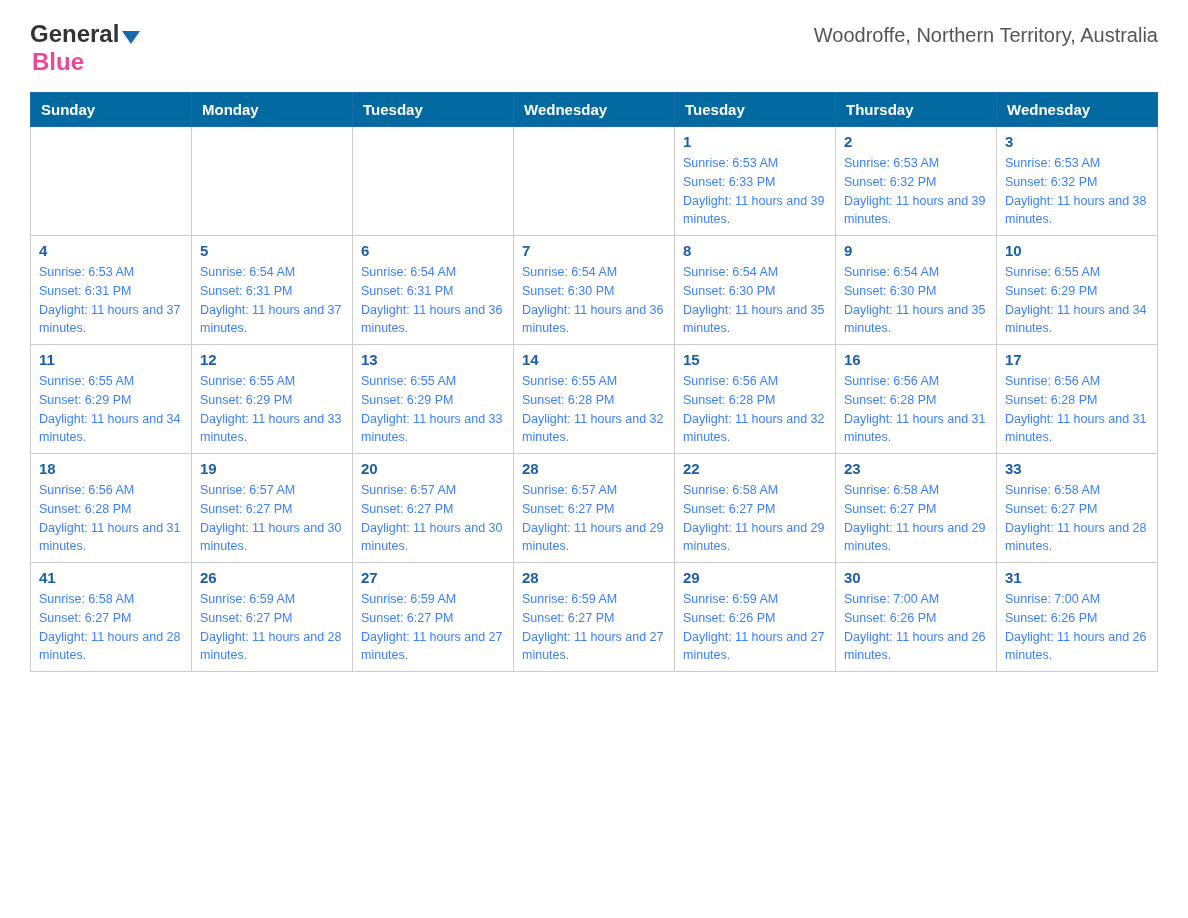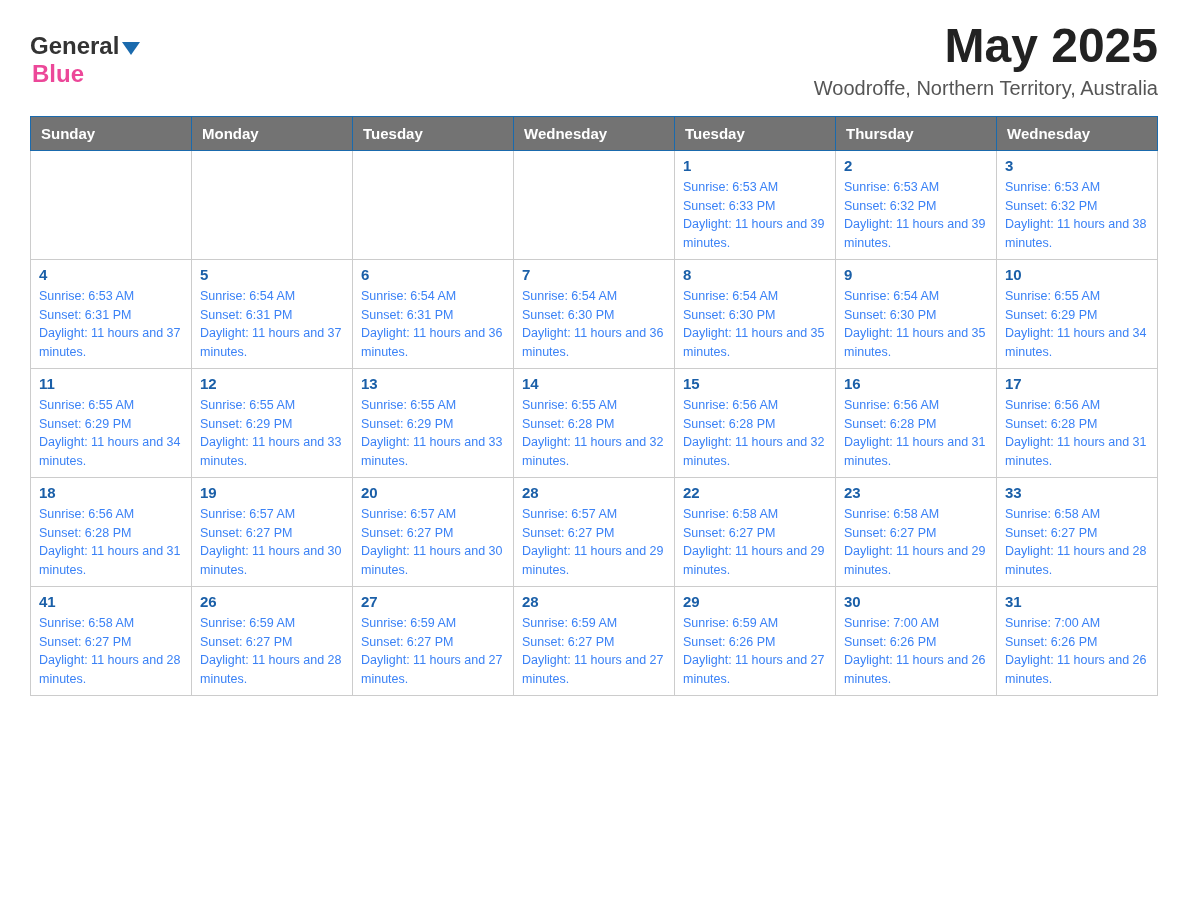--- a/index.html
+++ b/index.html
@@ -7,21 +7,21 @@
       font-family: Arial, sans-serif;
       background: #fff;
       color: #333;
       padding: 20px 30px;
       width: 1188px;
       min-height: 918px;
     }
     .header {
       display: flex;
       justify-content: space-between;
-      align-items: center;
+      align-items: flex-start;
       margin-bottom: 16px;
     }
     .title-section {
       text-align: right;
     }
     .month-year {
       font-size: 48px;
       font-weight: bold;
       color: #222;
       line-height: 1.1;
@@ -30,21 +30,21 @@
       font-size: 20px;
       color: #555;
       margin-top: 4px;
     }
     .calendar {
       width: 100%;
       border-collapse: collapse;
       border: 1px solid #aaa;
     }
     .calendar thead tr th {
-      background-color: #737373;
+      background-color: #0369a1;
       color: #fff;
       font-size: 15px;
       font-weight: bold;
       padding: 8px 10px;
       text-align: left;
       border: 1px solid #1a6aad;
     }
     .calendar tbody tr td {
       border: 1px solid #ccc;
       vertical-align: top;
@@ -84,21 +84,20 @@
   <div class="logo-container">
     <div class="logo-row">
       <span style="font-size:24px;font-weight:bold;color:#333;">General</span>
       <span style="display:inline-block;width:0;height:0;border-left:9px solid transparent;border-right:9px solid transparent;border-top:13px solid #1a6aad;margin-left:3px;margin-top:6px;"></span>
     </div>
     <div>
       <span style="font-size:24px;font-weight:bold;color:#ec4899;margin-left:2px;">Blue</span>
     </div>
   </div>
   <div class="title-section">
-    <div class="month-year">May 2025</div>
     <div class="location">Woodroffe, Northern Territory, Australia</div>
   </div>
 </div>
 
 <table class="calendar">
   <thead>
     <tr>
     <th>Sunday</th>
         <th>Monday</th>
         <th>Tuesday</th>

